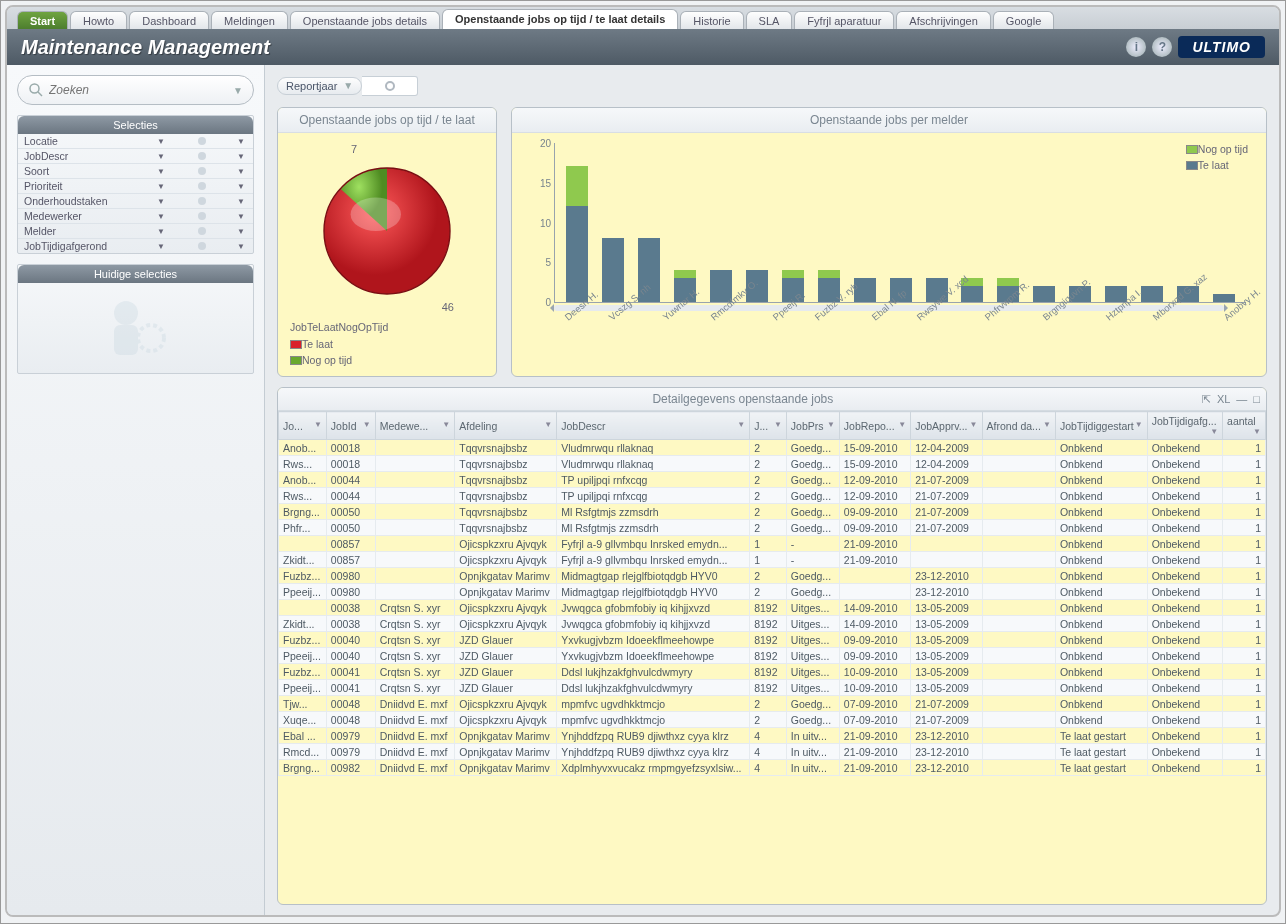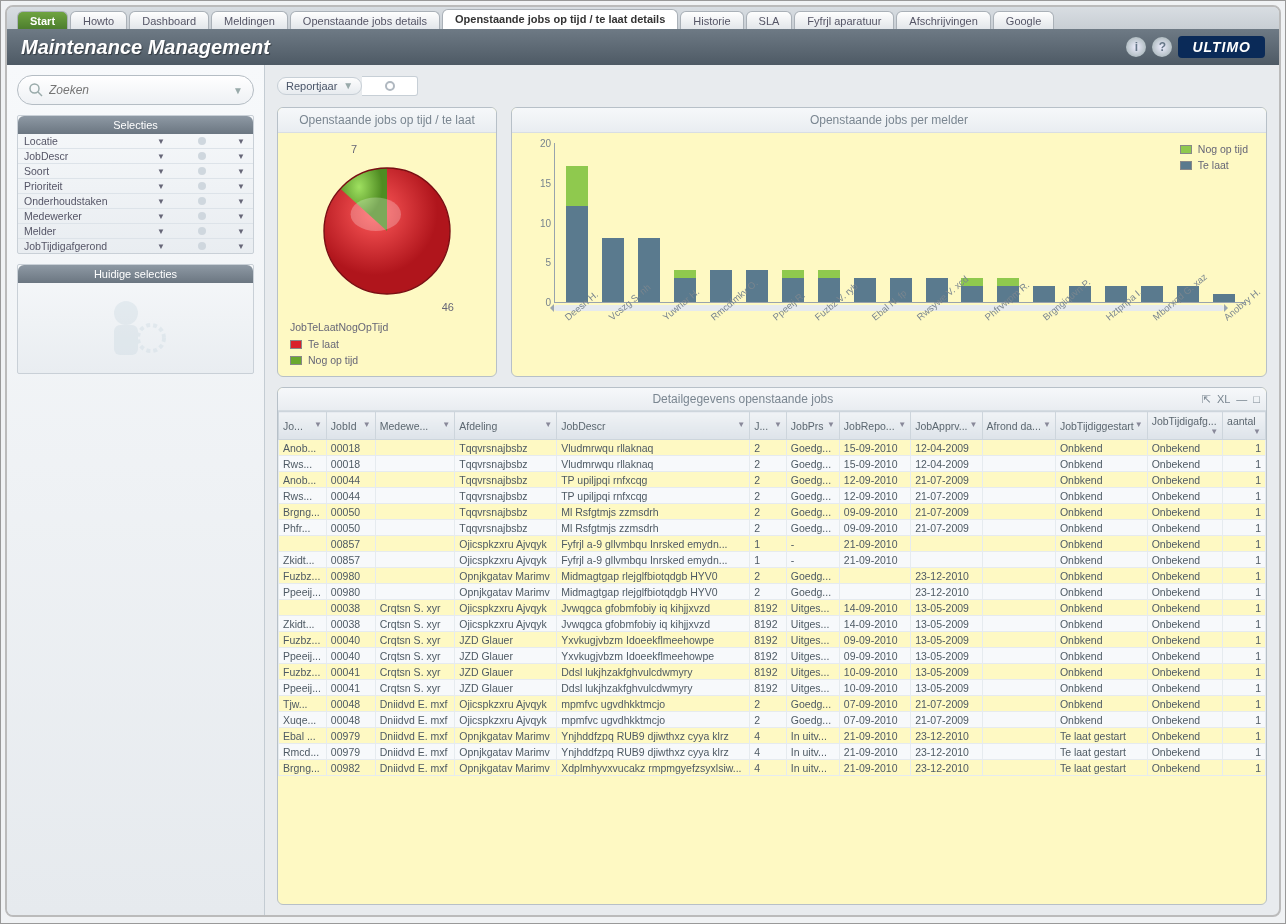--- a/index.html
+++ b/index.html
@@ -198,21 +198,21 @@
   border-bottom:1px solid #d8dee4;
 }
 .pie-card{flex:0 0 220px;}
 .bar-card{flex:1;}
 .pie-area{flex:1;padding:8px;display:flex;flex-direction:column;}
 .pie-wrap{flex:1;display:flex;align-items:center;justify-content:center;position:relative;}
 .pie-label-7{position:absolute;top:2px;left:65px;color:#667;font-size:11px;}
 .pie-label-46{position:absolute;bottom:8px;right:34px;color:#667;font-size:11px;}
 .legend{font-size:10.5px;color:#667;padding:0 4px;}
 .legend-title{margin-bottom:3px;}
-.leg-row{display:flex;align-items:center;gap:6px;line-height:16px;}
+.leg-row{display:flex;align-items:center;line-height:16px;}
 .sw{width:12px;height:9px;border:1px solid #888;}
 .sw.red{background:#d9202a;}
 .sw.green{background:#6aa82d;}
 .bar-area{flex:1;padding:10px 14px 4px 14px;position:relative;}
 .bar-legend{position:absolute;right:18px;top:8px;font-size:10.5px;color:#667;}
 .chart-canvas{height:160px;position:relative;border-left:1px solid #98a3ad;border-bottom:1px solid #98a3ad;margin-left:28px;margin-right:6px;}
 .ytick{position:absolute;left:-26px;font-size:10px;color:#77838d;width:22px;text-align:right;transform:translateY(-50%);}
 .bars{position:absolute;left:6px;right:6px;bottom:0;top:0;display:flex;align-items:flex-end;gap:4px;}
 .barcol{flex:1;display:flex;flex-direction:column;align-items:center;position:relative;}
 .stack{width:22px;display:flex;flex-direction:column-reverse;}

